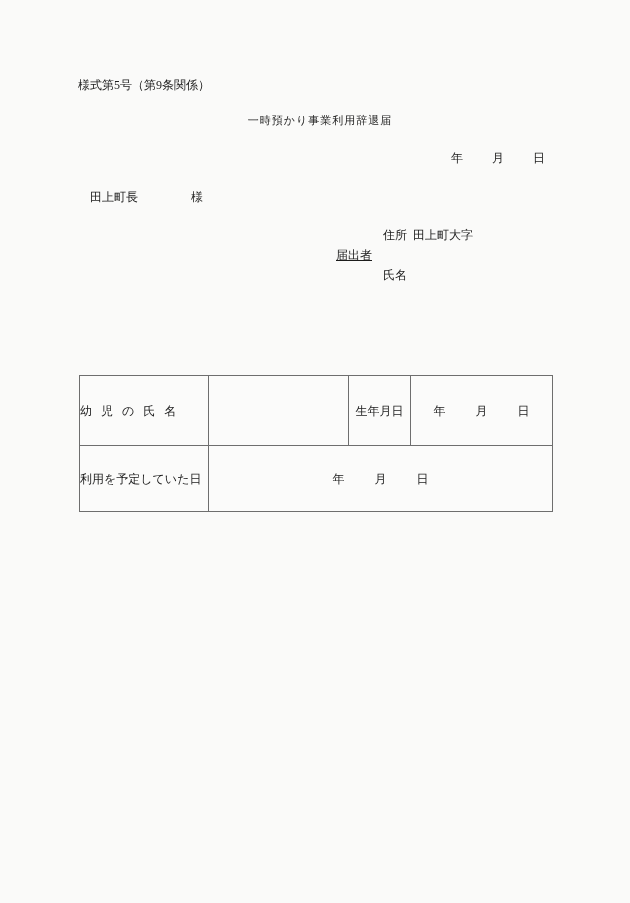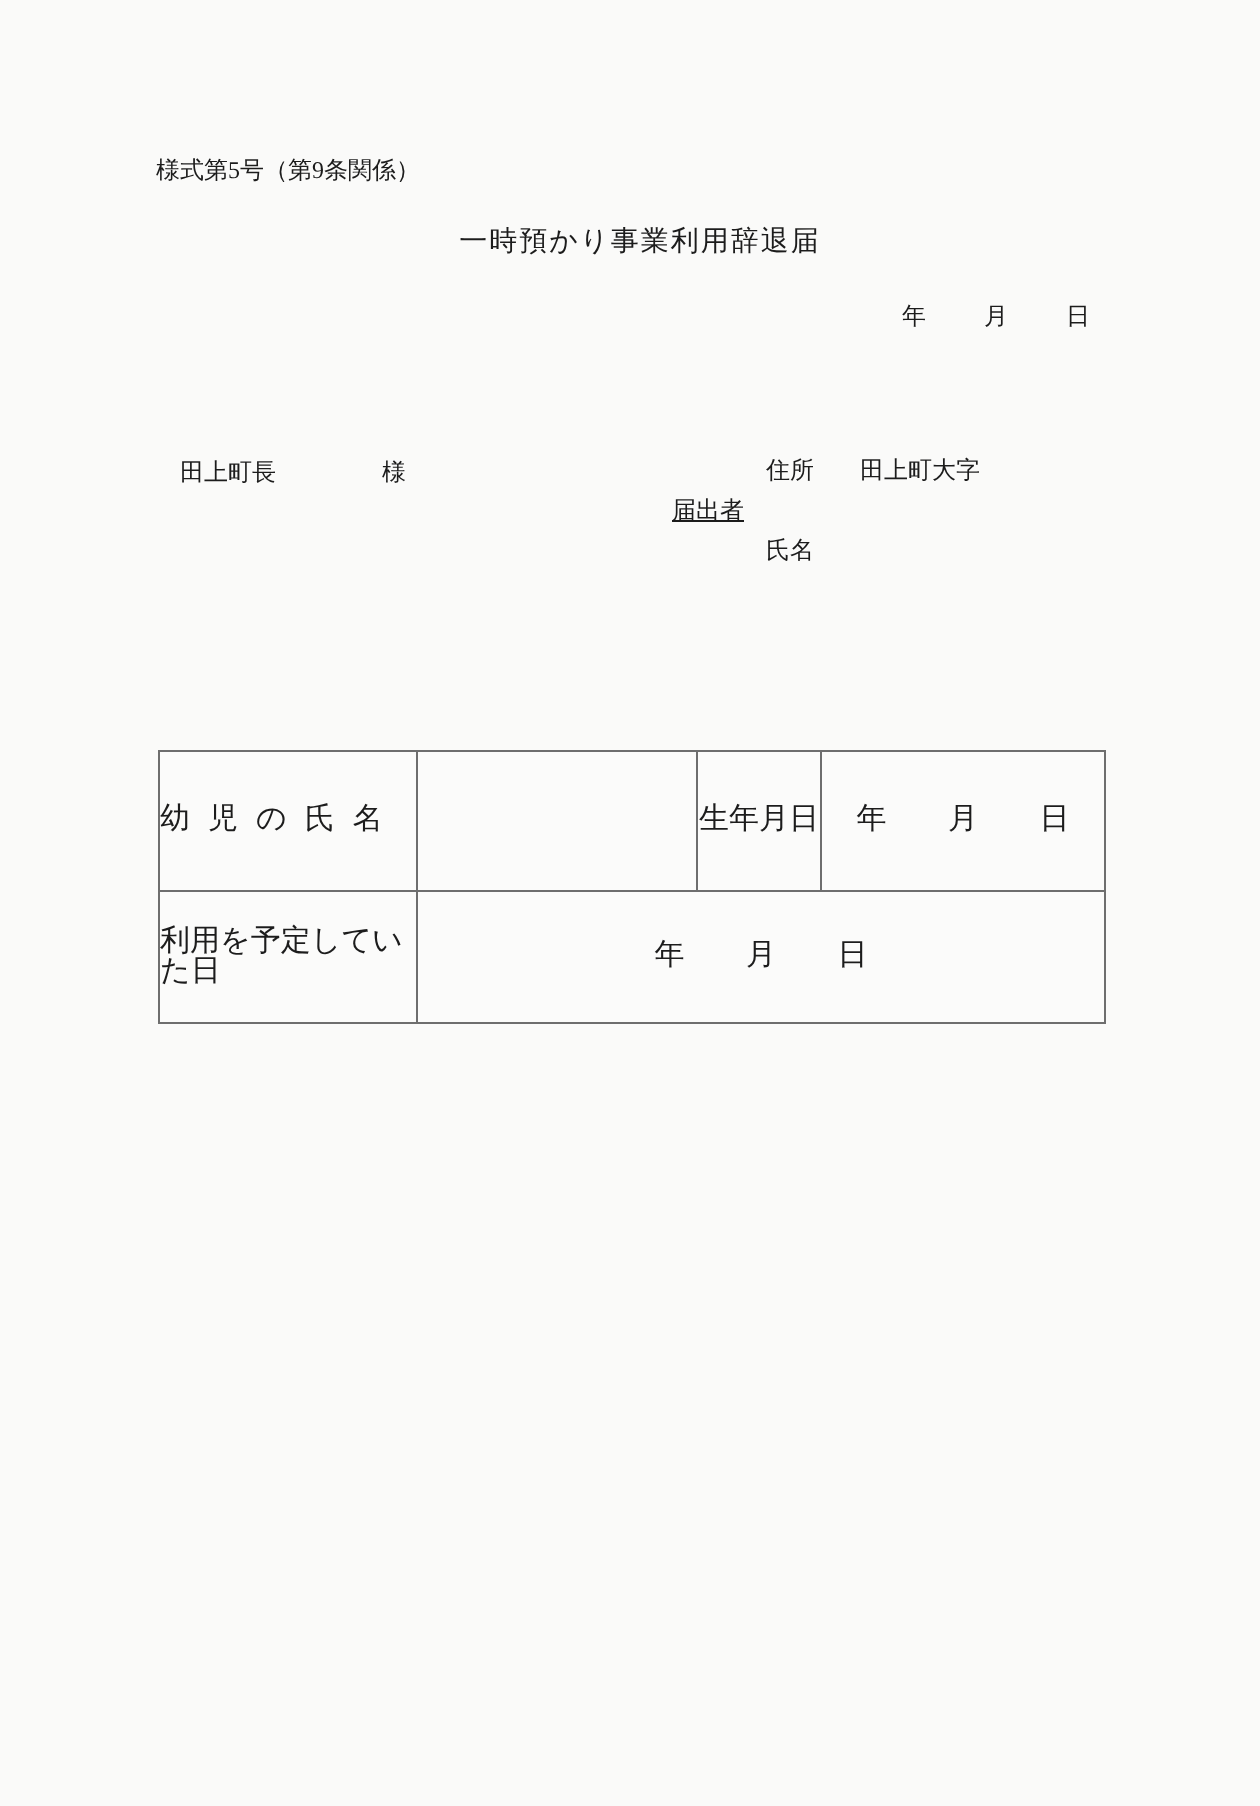--- a/index.html
+++ b/index.html
@@ -18,51 +18,51 @@
     line-height: 1;
     overflow: hidden;
   }
   .abs { position: absolute; white-space: nowrap; }
 
   .form-number { top: 79px; left: 78px; }
 
   .doc-title {
     top: 115px; left: 0; right: 0;
     text-align: center;
-    font-size: 14px;
+    font-size: 11px;
     padding-left: 10px;
     letter-spacing: 1px;
   }
 
   .date-line { top: 152px; right: 85px; }
   .date-line .unit + .unit { margin-left: 26px; }
 
-  .addressee { top: 191px; left: 90px; margin-top: 39px; }
+  .addressee { top: 191px; left: 90px; }
   .addressee .honorific { margin-left: 50px; }
 
   .decl-address { top: 229px; left: 383px; }
-  .decl-address .value { margin-left: 20px; }
+  .decl-address .value { margin-left: 3px; }
   .decl-role { top: 249px; left: 336px; text-decoration: underline; }
   .decl-name { top: 269px; left: 383px; }
 
   .body-sentence { top: 342px; left: 85px; letter-spacing: -0.3px; }
 
   .form-table {
     position: absolute;
     top: 375px;
     left: 79px;
     border-collapse: collapse;
     table-layout: fixed;
     width: 473px;
   }
   .form-table td {
     border: 1px solid #6e6e6e;
     padding: 0;
     vertical-align: middle;
-    font-size: 15px;
+    font-size: 12px;
     background: #fbfbfa;
   }
   .row-1 { height: 70px; }
   .row-2 { height: 66px; }
   .row-3 { height: 215px; }
 
   .label-cell { padding-left: 5px; }
   .spread { letter-spacing: 9px; }
 
   .center-cell { text-align: center; }

